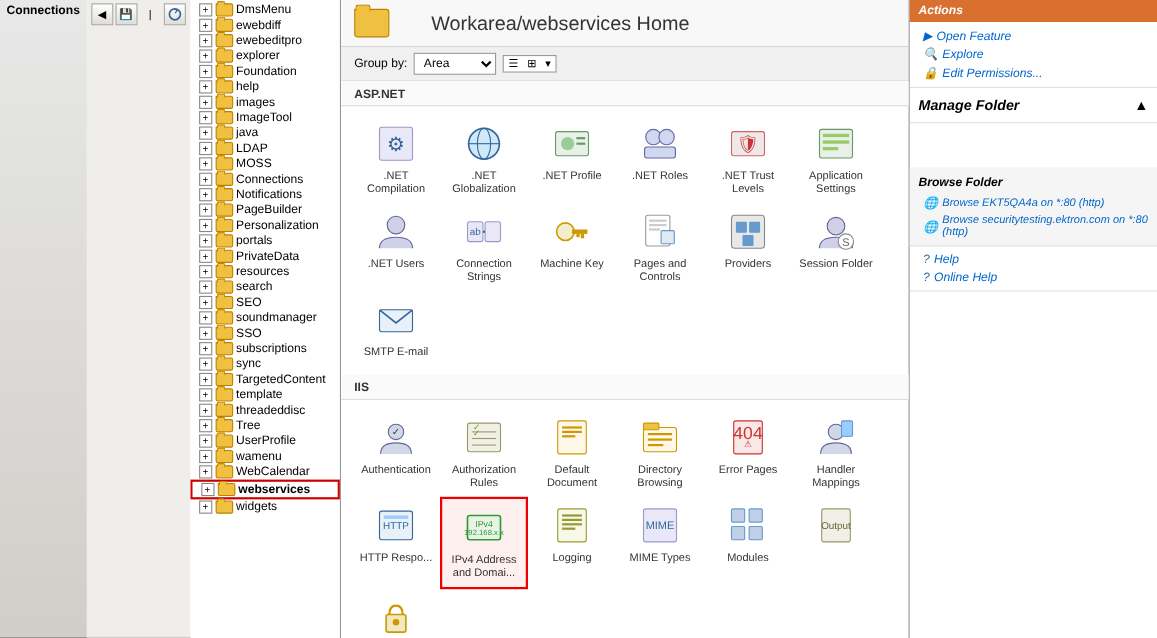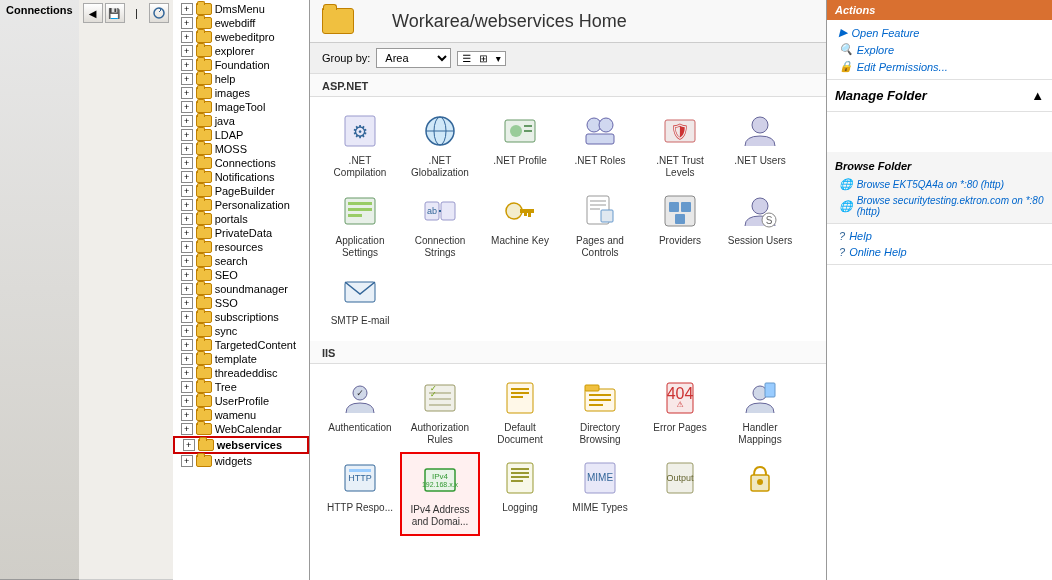--- a/index.html
+++ b/index.html
@@ -504,36 +504,36 @@
               <svg width="38" height="38" viewBox="0 0 38 38">
                 <rect x="4" y="8" width="30" height="22" rx="2" fill="#f0e8e8" stroke="#cc6666" stroke-width="1"></rect>
                 <text x="19" y="25" text-anchor="middle" font-size="16" fill="#cc3333">🛡</text>
               </svg>
             </div>
             <div class="icon-label">.NET Trust Levels</div>
           </div>
           <div class="icon-item">
             <div class="icon-img">
               <svg width="38" height="38" viewBox="0 0 38 38">
-                <circle cx="19" cy="13" r="8" fill="#d0d0e8" stroke="#666699" stroke-width="1"></circle>
-                <path d="M4 34 Q4 24 19 24 Q34 24 34 34" fill="#d0d0e8" stroke="#666699" stroke-width="1"></path>
-              </svg>
-            </div>
-            <div class="icon-label">.NET Users</div>
-          </div>
-          <div class="icon-item">
-            <div class="icon-img">
-              <svg width="38" height="38" viewBox="0 0 38 38">
                 <rect x="4" y="6" width="30" height="26" rx="2" fill="#e8f0e8" stroke="#669966" stroke-width="1"></rect>
                 <rect x="7" y="10" width="24" height="3" fill="#99cc66"></rect>
                 <rect x="7" y="16" width="24" height="3" fill="#99cc66"></rect>
                 <rect x="7" y="22" width="14" height="3" fill="#99cc66"></rect>
               </svg>
             </div>
             <div class="icon-label">Application Settings</div>
+          </div>
+          <div class="icon-item">
+            <div class="icon-img">
+              <svg width="38" height="38" viewBox="0 0 38 38">
+                <circle cx="19" cy="13" r="8" fill="#d0d0e8" stroke="#666699" stroke-width="1"></circle>
+                <path d="M4 34 Q4 24 19 24 Q34 24 34 34" fill="#d0d0e8" stroke="#666699" stroke-width="1"></path>
+              </svg>
+            </div>
+            <div class="icon-label">.NET Users</div>
           </div>
           <div class="icon-item">
             <div class="icon-img">
               <svg width="38" height="38" viewBox="0 0 38 38">
                 <rect x="4" y="10" width="14" height="18" rx="2" fill="#e8e8f8" stroke="#9999cc" stroke-width="1"></rect>
                 <rect x="20" y="10" width="14" height="18" rx="2" fill="#e8e8f8" stroke="#9999cc" stroke-width="1"></rect>
                 <line x1="18" y1="19" x2="20" y2="19" stroke="#336699" stroke-width="2"></line>
                 <text x="11" y="22" text-anchor="middle" font-size="9" fill="#336699">ab</text>
               </svg>
             </div>
@@ -575,21 +575,21 @@
           </div>
           <div class="icon-item">
             <div class="icon-img">
               <svg width="38" height="38" viewBox="0 0 38 38">
                 <circle cx="19" cy="14" r="8" fill="#d0d0e8" stroke="#666699" stroke-width="1"></circle>
                 <path d="M4 34 Q4 24 19 24 Q34 24 34 34" fill="#d0d0e8" stroke="#666699" stroke-width="1"></path>
                 <circle cx="28" cy="28" r="7" fill="#fff" stroke="#888" stroke-width="1"></circle>
                 <text x="28" y="32" text-anchor="middle" font-size="10" fill="#666">S</text>
               </svg>
             </div>
-            <div class="icon-label">Session Users</div>
+            <div class="icon-label">Session Folder</div>
           </div>
           <div class="icon-item">
             <div class="icon-img">
               <svg width="38" height="38" viewBox="0 0 38 38">
                 <rect x="4" y="10" width="30" height="20" rx="2" fill="#e8f0f8" stroke="#336699" stroke-width="1"></rect>
                 <polyline points="4,10 19,22 34,10" fill="none" stroke="#336699" stroke-width="1.5"></polyline>
               </svg>
             </div>
             <div class="icon-label">SMTP E-mail</div>
           </div>
@@ -701,20 +701,31 @@
               <svg width="38" height="38" viewBox="0 0 38 38">
                 <rect x="4" y="4" width="30" height="30" rx="2" fill="#e8e8f8" stroke="#9999cc" stroke-width="1"></rect>
                 <text x="19" y="22" text-anchor="middle" font-size="10" fill="#336699">MIME</text>
               </svg>
             </div>
             <div class="icon-label">MIME Types</div>
           </div>
           <div class="icon-item">
             <div class="icon-img">
               <svg width="38" height="38" viewBox="0 0 38 38">
+                <rect x="4" y="4" width="12" height="12" rx="1" fill="#c0d0e8" stroke="#6699cc" stroke-width="1"></rect>
+                <rect x="20" y="4" width="12" height="12" rx="1" fill="#c0d0e8" stroke="#6699cc" stroke-width="1"></rect>
+                <rect x="4" y="20" width="12" height="12" rx="1" fill="#c0d0e8" stroke="#6699cc" stroke-width="1"></rect>
+                <rect x="20" y="20" width="12" height="12" rx="1" fill="#c0d0e8" stroke="#6699cc" stroke-width="1"></rect>
+              </svg>
+            </div>
+            <div class="icon-label">Modules</div>
+          </div>
+          <div class="icon-item">
+            <div class="icon-img">
+              <svg width="38" height="38" viewBox="0 0 38 38">
                 <rect x="6" y="4" width="26" height="30" rx="2" fill="#f0f0e8" stroke="#999966" stroke-width="1"></rect>
                 <text x="19" y="22" text-anchor="middle" font-size="9" fill="#666633">Output</text>
               </svg>
             </div>
           </div>
           <div class="icon-item">
             <div class="icon-img">
               <svg width="38" height="38" viewBox="0 0 38 38">
                 <rect x="10" y="16" width="18" height="16" rx="2" fill="#f0e8c0" stroke="#cc9900" stroke-width="1.5"></rect>
                 <path d="M13 16 Q13 8 19 8 Q25 8 25 16" fill="none" stroke="#cc9900" stroke-width="2"></path>

